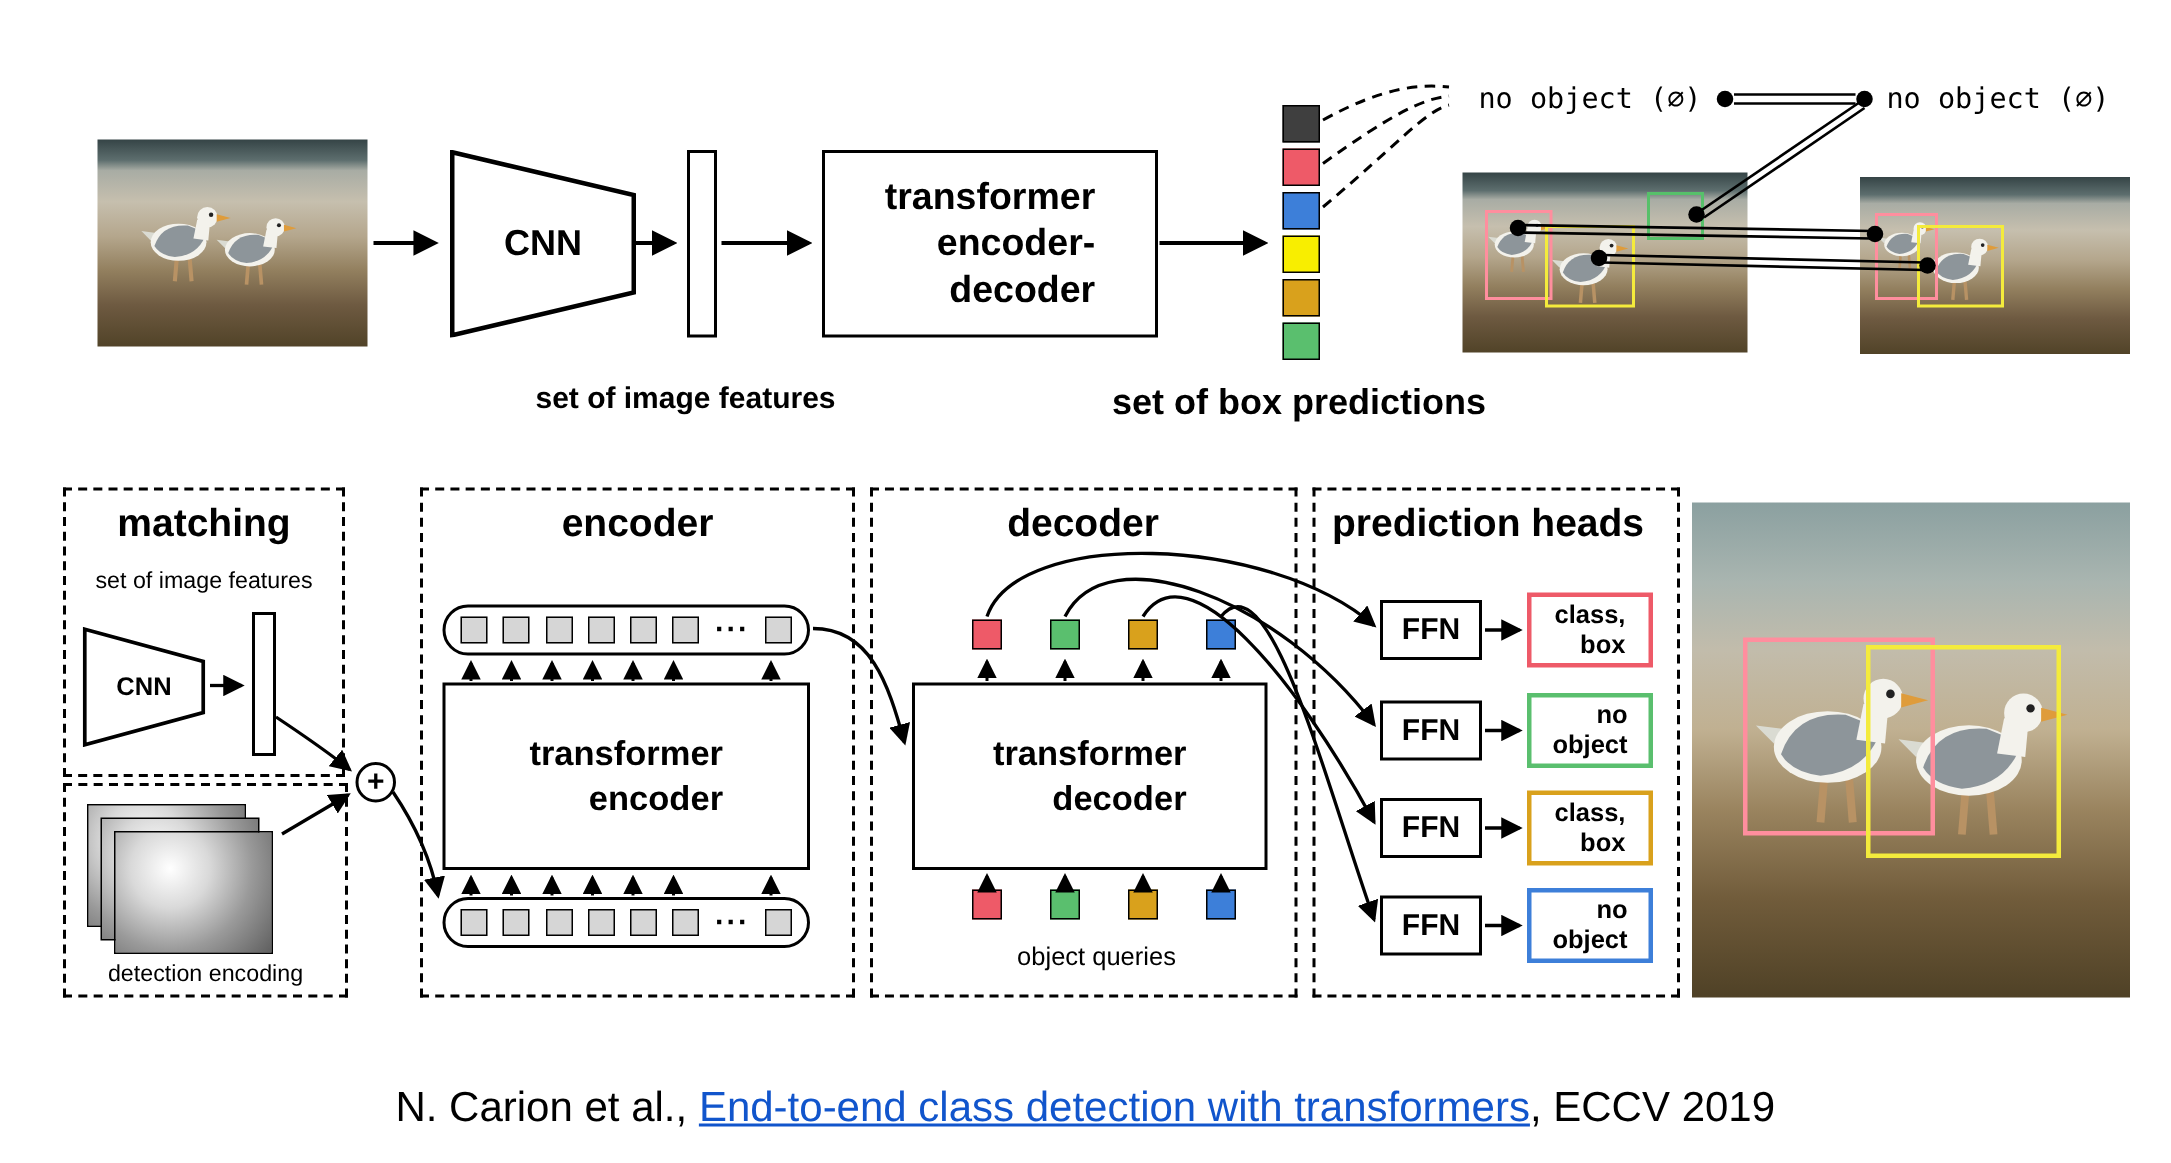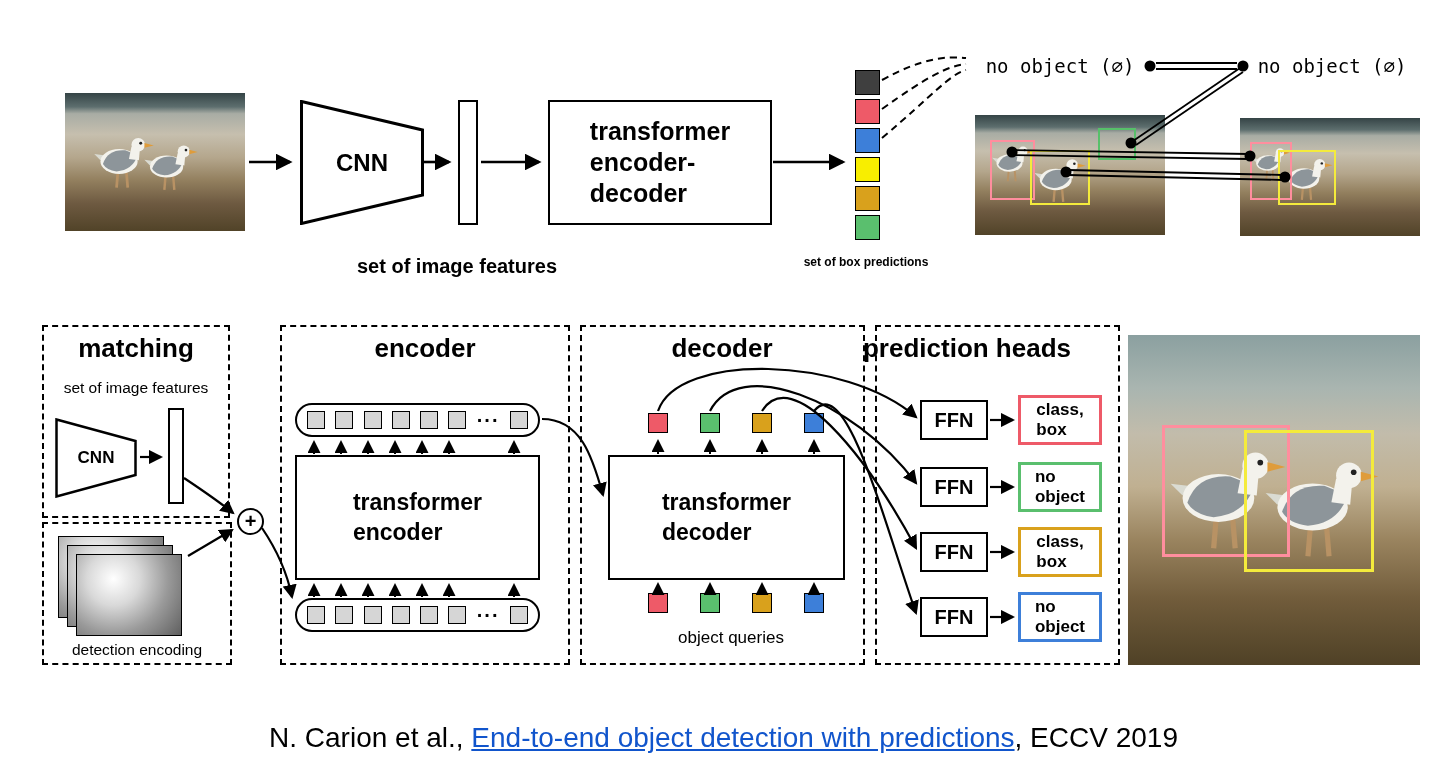--- a/index.html
+++ b/index.html
@@ -8,21 +8,21 @@
           font-family:"Liberation Sans",sans-serif;color:#000}
   .overlay{position:absolute;left:0;top:0;pointer-events:none;z-index:30}
   .photo{position:absolute;overflow:hidden;z-index:1;
     background:linear-gradient(180deg,#354446 0%,#5d6e6e 10%,#a8aca4 15%,#c6bfae 30%,#b4a68c 47%,#93805f 63%,#6e5a41 80%,#514328 100%)}
   .photo-far{background:linear-gradient(180deg,#8ba0a0 0%,#a9b5b0 16%,#c2bcab 30%,#c0b091 46%,#9a845f 62%,#715c3b 80%,#4f4126 100%)}
   .bbox{position:absolute;border:2.5px solid;z-index:4}
   .bbox-thick{border-width:3px}
   .box{position:absolute;background:#fff;border:2.5px solid #000;z-index:5}
   .dashedbox{position:absolute;border:2.2px dashed #000;z-index:2}
   .flexc{display:flex;align-items:center;justify-content:center}
-  .pre{white-space:pre-line;text-align:left}
+  .pre{white-space:pre-line;text-align:right}
   .lbl{position:absolute;white-space:nowrap;z-index:10}
   .center{transform:translateX(-50%)}
   .mono{font-family:"DejaVu Sans Mono",monospace;font-size:19px}
   .title{font-size:26px;font-weight:600}
   .smalllbl{font-size:15.5px}
   .tokrow{position:absolute;height:34px;border:2px solid #000;border-radius:17px;background:#fff;
           display:flex;align-items:center;justify-content:space-between;padding:0 10px;z-index:5}
   .tok{width:18px;height:18px;background:#d6d6d6;border:1.5px solid #000}
   .ell{font-size:20px;font-weight:700;letter-spacing:1px;line-height:18px}
   .csq{position:absolute;width:20px;height:20px;border:1.5px solid #000;z-index:6}
@@ -104,21 +104,21 @@
   <div class="photo" style="left:1240px;top:118px;width:180px;height:118px">
     <svg width="180" height="118">
       <use href="#gull" x="11" y="27" width="40" height="36"></use>
       <use href="#gull" x="42" y="37" width="52" height="47"></use>
     </svg>
     <div class="bbox" style="left: 10px; top: 24px; width: 42px; height: 58px; border-color: rgb(255, 142, 158);"></div>
     <div class="bbox" style="left: 38px; top: 32px; width: 58px; height: 55px; border-color: rgb(244, 235, 60);"></div>
   </div>
 
   <div class="lbl center" style="left:457px;top:255px;font-size:20px;font-weight:700">set of image features</div>
-  <div class="lbl center" style="left:866px;top:255px;font-size:12px;font-weight:700">set of box predictions</div>
+  <div class="lbl center" style="left:866px;top:255px;font-size:24px;font-weight:700">set of box predictions</div>
 
   <div class="dashedbox" style="left:42px;top:325px;width:188px;height:193px"></div>
   <div class="lbl center title" style="left:136px;top:333px">matching</div>
   <div class="lbl center smalllbl" style="left:136px;top:379px">set of image features</div>
 
   <div class="trap" style="left:55px;top:418px;width:82px;height:80px">
     <svg width="82" height="80">
       <polygon points="1.5,1.5 80.5,23 80.5,57 1.5,78.5" fill="#fff" stroke="#000" stroke-width="2.5"></polygon>
     </svg>
     <span style="font-size:17px">CNN</span>
@@ -179,21 +179,21 @@
   </div>
 
   <div class="csq" style="left: 648px; top: 593px; background: rgb(238, 90, 104);"></div>
   <div class="csq" style="left: 700px; top: 593px; background: rgb(90, 191, 110);"></div>
   <div class="csq" style="left: 752px; top: 593px; background: rgb(217, 161, 28);"></div>
   <div class="csq" style="left: 804px; top: 593px; background: rgb(61, 127, 217);"></div>
 
   <div class="lbl center" style="left:731px;top:628px;font-size:17px">object queries</div>
 
   <div class="dashedbox" style="left:875px;top:325px;width:245px;height:340px"></div>
-  <div class="lbl center title" style="left:967px;top:333px">prediction heads</div>
+  <div class="lbl center title" style="left:992px;top:333px">prediction heads</div>
 
   <div class="box flexc" style="left:920px;top:400px;width:68px;height:40px;font-size:20px;font-weight:600">
       <span>FFN</span>
     </div>
   <div class="box flexc" style="left:920px;top:467px;width:68px;height:40px;font-size:20px;font-weight:600">
       <span>FFN</span>
     </div>
   <div class="box flexc" style="left:920px;top:532px;width:68px;height:40px;font-size:20px;font-weight:600">
       <span>FFN</span>
     </div>
@@ -221,21 +221,21 @@
   <div class="photo photo-far" style="left:1128px;top:335px;width:292px;height:330px">
     <svg width="292" height="330">
       <use href="#gull" x="40" y="108" width="120" height="110"></use>
       <use href="#gull" x="135" y="118" width="118" height="108"></use>
     </svg>
     <div class="bbox bbox-thick" style="left: 34px; top: 90px; width: 128px; height: 132px; border-color: rgb(255, 142, 158);"></div>
     <div class="bbox bbox-thick" style="left: 116px; top: 95px; width: 130px; height: 142px; border-color: rgb(244, 235, 60);"></div>
   </div>
 
   <div class="citation" style="top:722px">
-    <span>N. Carion et al., </span><a href="#" class="cite-link" style="color: rgb(17, 85, 204);">End-to-end object detection with predictions</a><span>, ECCV 2019</span>
+    <span>N. Carion et al., </span><a href="#" class="cite-link" style="color: rgb(17, 85, 204);">End-to-end class detection with transformers</a><span>, ECCV 2019</span>
   </div>
 
   <svg class="overlay" width="1447" height="775">
     <defs>
       <marker id="ah" viewBox="0 0 10 10" refX="8.5" refY="5" markerWidth="6.5" markerHeight="6.5" orient="auto">
         <path d="M0,0 L10,5 L0,10 Z" fill="#000"></path>
       </marker>
     </defs>
 
     <g stroke="#000" stroke-width="2.6" fill="none">

